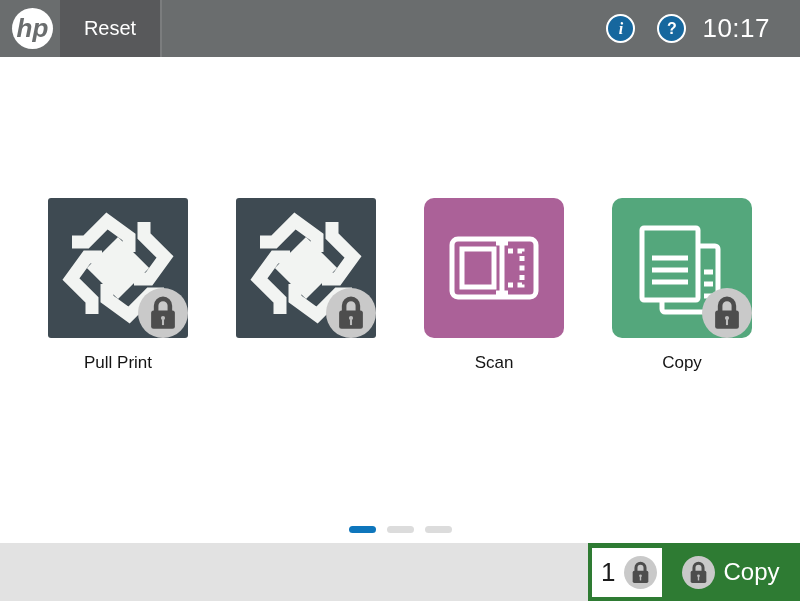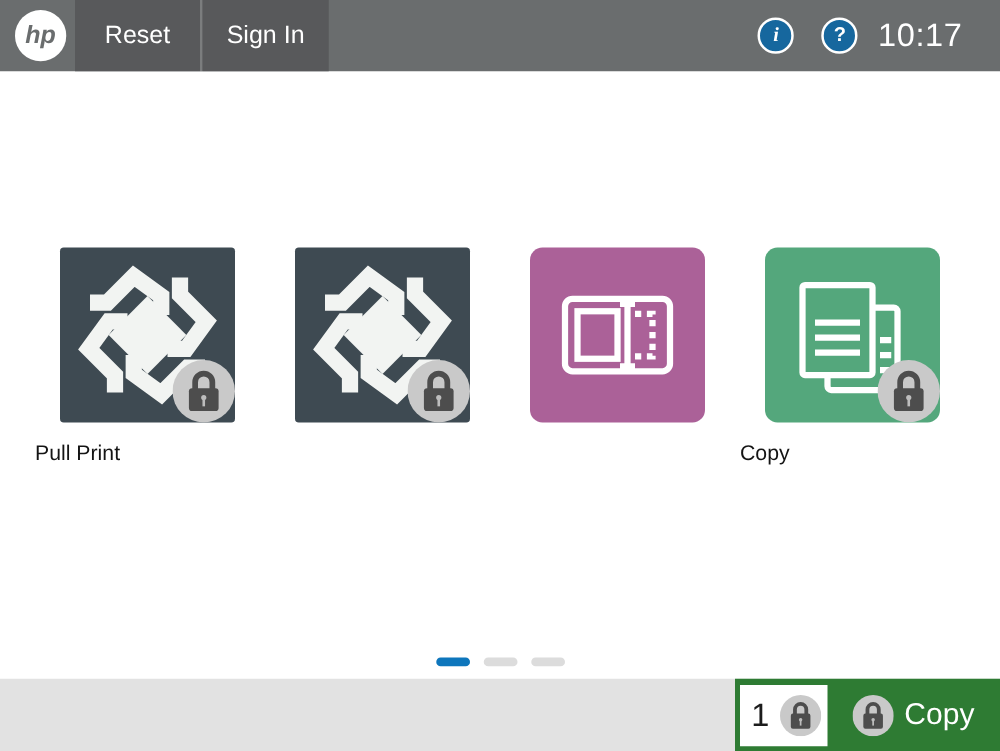--- a/index.html
+++ b/index.html
@@ -3,42 +3,42 @@
 <meta charset="utf-8">
 <style>
   html,body{margin:0;padding:0;background:#fff;}
   .screen{position:relative;width:800px;height:601px;background:#ffffff;overflow:hidden;
           font-family:"Liberation Sans",sans-serif;}
 
   
   .topbar{position:absolute;left:0;top:0;width:800px;height:57px;background:#6a6d6e;}
   .hp-logo{position:absolute;left:12px;top:8px;width:41px;height:41px;border-radius:50%;
            background:#ffffff;color:#6a6d6e;display:flex;align-items:center;justify-content:center;
-           font-style:italic;font-weight:700;font-size:20px;cursor:pointer;}
+           font-style:italic;font-weight:700;font-size:26px;cursor:pointer;}
   .topbar-btn{position:absolute;top:0;height:57px;background:#58595b;color:#ffffff;
               border:none;font-family:inherit;font-size:20px;font-weight:400;cursor:pointer;
               display:flex;align-items:center;justify-content:center;}
   .btn-reset{left:60px;width:100px;}
   .btn-divider{position:absolute;left:160px;top:0;width:2px;height:57px;background:#7b7d7e;}
   .btn-signin{left:162px;width:101px;}
   .topbar-right{position:absolute;right:30px;top:0;height:57px;display:flex;align-items:center;gap:22px;}
   .circle-icon{width:29px;height:29px;border-radius:50%;background:#16679e;border:2px solid #ffffff;
                box-sizing:border-box;color:#ffffff;display:flex;align-items:center;justify-content:center;
                font-size:16px;font-weight:700;cursor:pointer;}
   .glyph-i{font-style:italic;font-family:"Liberation Serif",serif;}
   .clock{color:#ffffff;font-size:26px;font-weight:300;margin-left:-6px;letter-spacing:0.5px;}
 
   
   .tile{position:absolute;top:198px;width:140px;height:140px;cursor:pointer;}
   .tile.slate{background:#3e4a52;border-radius:3px;}
   .tile.purple{background:#ab6198;border-radius:10px;}
   .tile.green{background:#54a77c;border-radius:10px;}
   .tile-icon{position:absolute;left:0;top:0;width:140px;height:140px;}
   .lock-badge{position:absolute;right:0;bottom:0;width:50px;height:50px;}
-  .tile-label{position:absolute;top:353px;width:180px;text-align:left;color:#141414;
+  .tile-label{position:absolute;top:353px;width:180px;text-align:center;color:#141414;
               font-size:17px;font-weight:400;}
 
   
   .pager{position:absolute;left:0;top:526px;width:800px;display:flex;justify-content:center;gap:11px;}
   .dash{width:27px;height:7px;border-radius:3.5px;background:#dcdcdc;cursor:pointer;}
   .dash.active{background:#0e76bc;}
 
   
   .footer-strip{position:absolute;left:0;top:543px;width:800px;height:58px;background:#e2e2e2;}
   .copy-area{position:absolute;left:588px;top:543px;width:212px;height:58px;background:#2e7b33;
@@ -56,21 +56,20 @@
 <body>
 
 <div class="screen">
 
   <header class="topbar">
     <div class="hp-logo">
       <span>hp</span>
     </div>
     <button class="topbar-btn btn-reset">Reset</button>
     <div class="btn-divider"></div>
-    <button class="topbar-btn btn-signin">Sign In</button>
     <div class="topbar-right">
       <div class="circle-icon">
         <span class="glyph-i">i</span>
       </div>
       <div class="circle-icon">
         <span>?</span>
       </div>
       <span class="clock">10:17</span>
     </div>
   </header>
@@ -113,20 +112,21 @@
   <div class="tile purple" style="left:424px">
     <svg class="tile-icon" viewBox="0 0 140 140">
       <g fill="none" stroke="#ffffff" stroke-width="5">
         <rect x="28" y="41" width="84" height="58" rx="6"></rect>
         <rect x="38" y="51" width="32" height="38"></rect>
         <path d="M72 45 h12 M78 45 v50 M72 95 h12"></path>
         <path stroke-dasharray="5 4.5" d="M84 53 h14 v34 h-14"></path>
       </g>
     </svg>
   </div>
+  <div class="tile-label" style="left:404px">Scan</div>
 
   <div class="tile green" style="left:612px">
     <svg class="tile-icon" viewBox="0 0 140 140">
       <g stroke="#ffffff" stroke-width="5" stroke-linejoin="round">
         <rect x="50" y="48" width="56" height="66" rx="3" fill="none"></rect>
         <rect x="30" y="30" width="56" height="72" rx="2" fill="#54a77c"></rect>
         <path d="M40 60 h36 M40 72 h36 M40 84 h36" fill="none"></path>
         <path d="M92 74 h9 M92 86 h9 M92 98 h9" fill="none"></path>
       </g>
     </svg>

